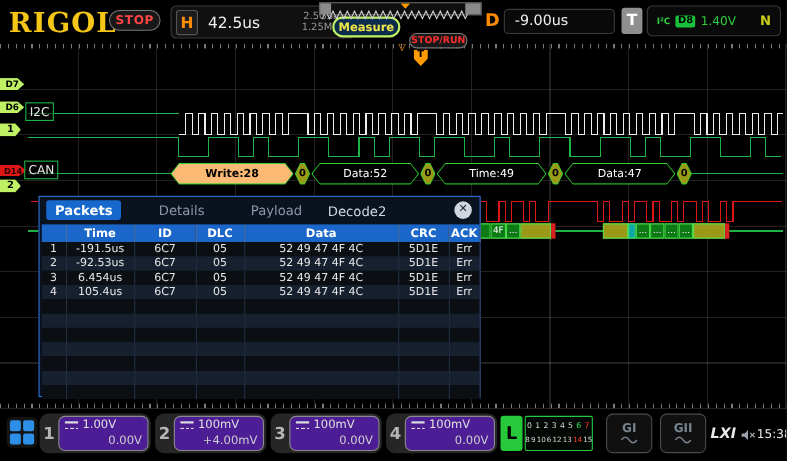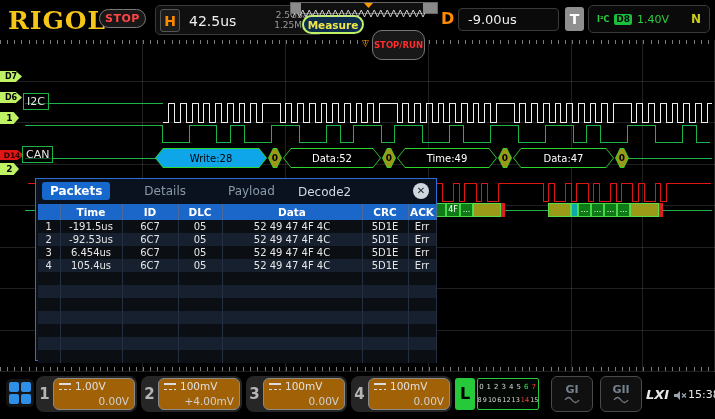--- a/index.html
+++ b/index.html
@@ -15,21 +15,21 @@
 #stop-pill span{color:#ff4545;font-weight:bold;font-size:11px;letter-spacing:.5px}
 #h-box{position:absolute;left:155px;top:5px;width:168px;height:30px;background:#101010;border:1px solid #3a3a3a;border-radius:5px}
 #h-badge{position:absolute;left:4px;top:3px;width:20px;height:23px;background:#1d1d1d;border:1px solid #555;border-radius:3px;color:#ff8c00;font-weight:bold;font-size:14px;text-align:center;line-height:22px}
 #timebase{position:absolute;left:33px;top:7px;color:#f0f0f0;font-size:14px}
 #rates{position:absolute;right:6px;top:4px;text-align:right;color:#9a9a9a;font-size:9px;line-height:10px}
 #mem-zig{position:absolute;left:290px;top:2px;width:148px;height:12px;background:#101010;border:1px solid #666;z-index:31}
 #mem-zig .endblk{position:absolute;top:0;height:10px;background:#8a8a8a}
 #mem-zig .orange-mark{position:absolute;left:73px;top:0;width:9px;height:5px;background:#ff9a00;clip-path:polygon(0 0,100% 0,50% 100%)}
 #measure-pill{left:302px;top:15px;width:62px;height:19px;background:#0c2c4e;border:2px solid #bef264}
 #measure-pill span{color:#f0e64a;font-weight:bold;font-size:10.5px}
-#run-pill{left:372px;top:30px;width:53px;height:30px}
+#run-pill{left:372px;top:30px;width:53px;height:14px}
 #run-pill span{color:#ff2d2d;font-weight:bold;font-size:8.5px}
 #d-label{position:absolute;left:441px;top:9px;color:#ff8c00;font-weight:bold;font-size:16px}
 #d-box{position:absolute;left:458px;top:8px;width:101px;height:23px;background:#0a0a0a;border:1px solid #3a3a3a;border-radius:4px;color:#f0f0f0;font-size:13px;line-height:21px;padding-left:9px}
 #t-badge{position:absolute;left:565px;top:7px;width:19px;height:24px;background:#8f8f8f;border-radius:3px;color:#fff;font-weight:bold;font-size:14px;text-align:center;line-height:24px}
 #t-box{position:absolute;left:588px;top:5px;width:122px;height:28px;background:#0a0a0a;border:1px solid #3a3a3a;border-radius:5px;display:flex;align-items:center;gap:5px;padding:0 8px}
 #trig-type{color:#2ecc40;font-size:8px;font-weight:bold}
 #trig-src{background:#19c03a;color:#000;font-weight:bold;font-size:9px;border-radius:2px;padding:0 2px;line-height:11px}
 #trig-level{color:#2ecc40;font-size:11px}
 #trig-slope{color:#c8cc1a;font-weight:bold;font-size:12px;margin-left:auto}
 
@@ -52,21 +52,21 @@
 .busbox{position:absolute;z-index:6;border:1px solid #1db447;color:#e8e8e8;background:rgba(0,0,0,.55);font-size:11px;line-height:15px;padding:0 3px}
 #box-i2c{left:23px;top:93px}
 #box-can{left:22px;top:146px}
 #trig-tri{position:absolute;left:362px;top:38px;color:#ff9a00;font-size:9px;z-index:5}
 #trig-flag{position:absolute;left:376px;top:45px;width:13px;height:15px;background:#ff9a00;clip-path:polygon(0 0,100% 0,100% 55%,50% 100%,0 55%);color:#000;font-weight:bold;font-size:9px;text-align:center;line-height:10px;z-index:5}
 
 
 #i2c-decode{position:absolute;left:0;top:148px;width:715px;height:20px;z-index:4}
 .bub{position:absolute;top:0;height:20px;background:#2fd42f;clip-path:polygon(8px 0,calc(100% - 8px) 0,100% 50%,calc(100% - 8px) 100%,8px 100%,0 50%)}
 .bub .bub-in{position:absolute;inset:1px;display:flex;align-items:center;justify-content:center;font-size:10px;clip-path:polygon(7px 0,calc(100% - 7px) 0,100% 50%,calc(100% - 7px) 100%,7px 100%,0 50%)}
-.bub.filled .bub-in{background:#0ea5e9;color:#000;font-weight:normal}
+.bub.filled .bub-in{background:#fdba74;color:#000;font-weight:bold}
 .bub.outline .bub-in{background:#000;color:#fff}
 .bub.ack{clip-path:polygon(5px 0,calc(100% - 5px) 0,100% 50%,calc(100% - 5px) 100%,5px 100%,0 50%)}
 .bub.ack .bub-in{background:#9a9a18;color:#000;font-size:9px;font-weight:bold;clip-path:polygon(4px 0,calc(100% - 4px) 0,100% 50%,calc(100% - 4px) 100%,4px 100%,0 50%)}
 #can-decode{position:absolute;left:0;top:203px;width:715px;height:14px;z-index:4}
 .can-packet{position:absolute;top:0;height:14px;display:flex}
 .seg{flex:none;height:14px;box-shadow:inset 0 0 0 1px rgba(80,230,80,.85);font-size:8px;color:#fff;text-align:center;line-height:13px;overflow:hidden}
 .seg-olive{background:#9a9a18}
 .seg-teal{background:#0ea8a8}
 .seg-data{background:#0e7a16}
 .seg-end{background:#d82020;box-shadow:none}
@@ -83,21 +83,21 @@
 #pkt-table td{color:#e6e6e6;font-size:10px;height:13px;text-align:center;border-right:1px solid #242f42;white-space:nowrap;overflow:hidden}
 #pkt-table tbody tr:nth-child(odd){background:#0b0e13}
 #pkt-table tbody tr:nth-child(even){background:#17202e}
 
 
 #bottombar{position:absolute;left:0;top:372px;width:715px;height:47px;background:#000;z-index:30}
 #menu-btn{position:absolute;left:6px;top:7px;width:28px;height:28px;background:#141414;border-radius:5px;display:grid;grid-template-columns:10px 10px;grid-template-rows:10px 10px;gap:2px;place-content:center}
 #menu-btn i{background:#2e8fe8;border-radius:2px}
 .ch{position:absolute;top:4px;width:101px;height:36px;background:#262626;border-radius:8px;display:flex;align-items:center}
 .ch-num{width:17px;text-align:center;color:#b5b5b5;font-weight:bold;font-size:15px}
-.ch-vals{flex:1;height:32px;margin-right:2px;background:#a16207;border:1px solid #8a8a8a;border-radius:6px;padding:2px 5px;display:flex;flex-direction:column;justify-content:space-between}
+.ch-vals{flex:1;height:32px;margin-right:2px;background:#4c1d95;border:1px solid #8a8a8a;border-radius:6px;padding:2px 5px;display:flex;flex-direction:column;justify-content:space-between}
 .ch-top{display:flex;align-items:center;gap:4px;color:#e0e0e0;font-size:10.5px;line-height:11px}
 .ch-bot{text-align:right;color:#cfcfcf;font-size:10.5px;line-height:11px}
 .dc-ic{width:12px;height:7px;border-top:2px solid #ddd;background:repeating-linear-gradient(to right,#ddd 0 3px,transparent 3px 5px);background-size:12px 2px;background-position:0 4px;background-repeat:no-repeat}
 #la-block{position:absolute;left:455px;top:4px;width:84px;height:36px;display:flex;align-items:center;gap:2px}
 #la-l{width:20px;height:32px;background:#25c93a;border-radius:3px;color:#000;font-weight:bold;font-size:16px;text-align:center;line-height:32px}
 #la-digits{width:62px;height:32px;background:#040804;border:1px solid #25c93a;border-radius:2px;padding:2px 1px;display:flex;flex-direction:column;justify-content:space-between}
 #la-digits div{display:flex;justify-content:center;line-height:13px}
 [data-name="la-row1"] span{font-size:7px;margin:0 2px 0 1px}
 [data-name="la-row2"] span{font-size:6.5px;margin:0 .5px}
 .gen-btn{position:absolute;top:4px;width:42px;height:36px;background:#101010;border:1px solid #4a4a4a;border-radius:6px;display:flex;flex-direction:column;align-items:center;justify-content:center;color:#76828e;font-weight:bold;font-size:11px;line-height:12px}

